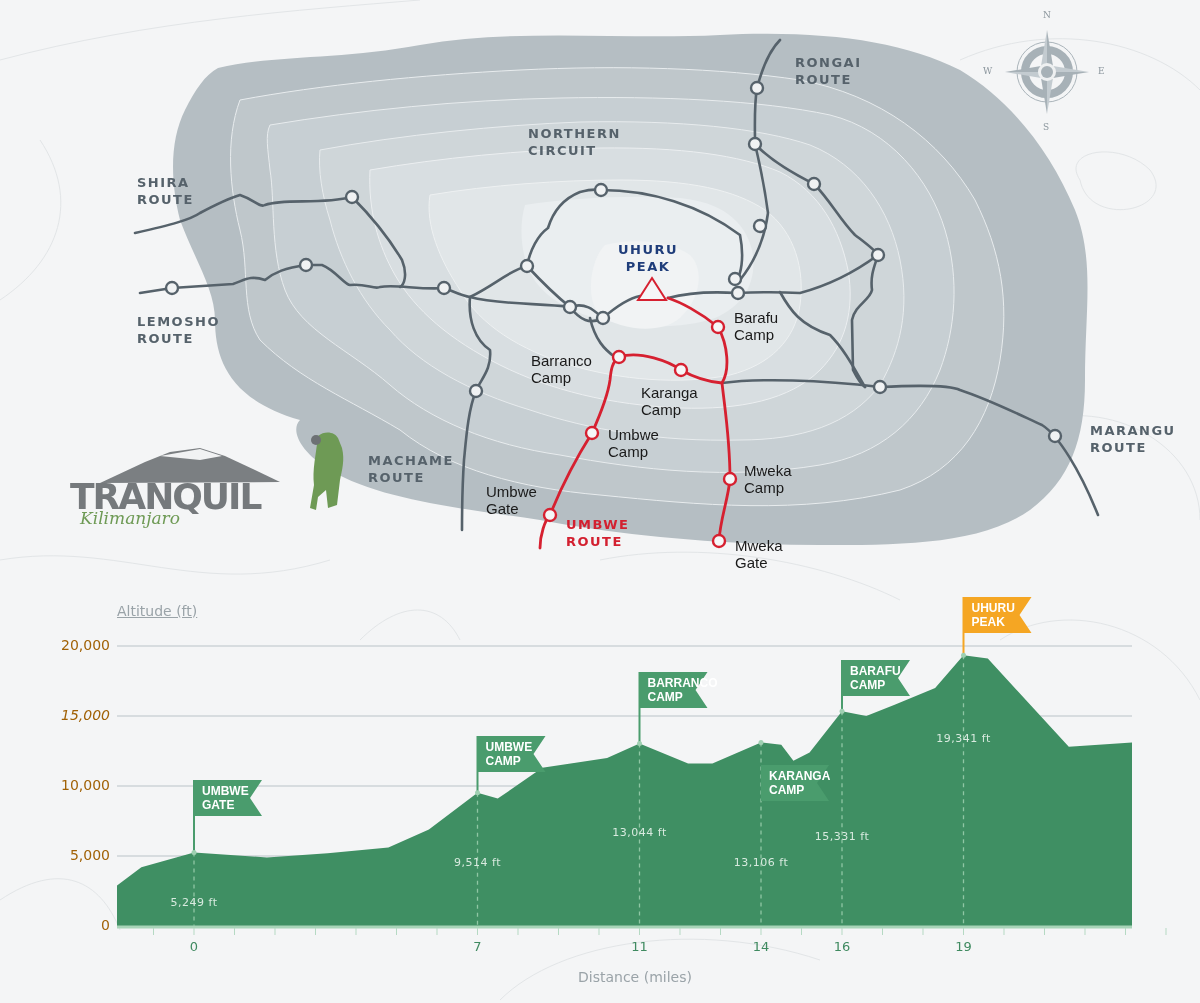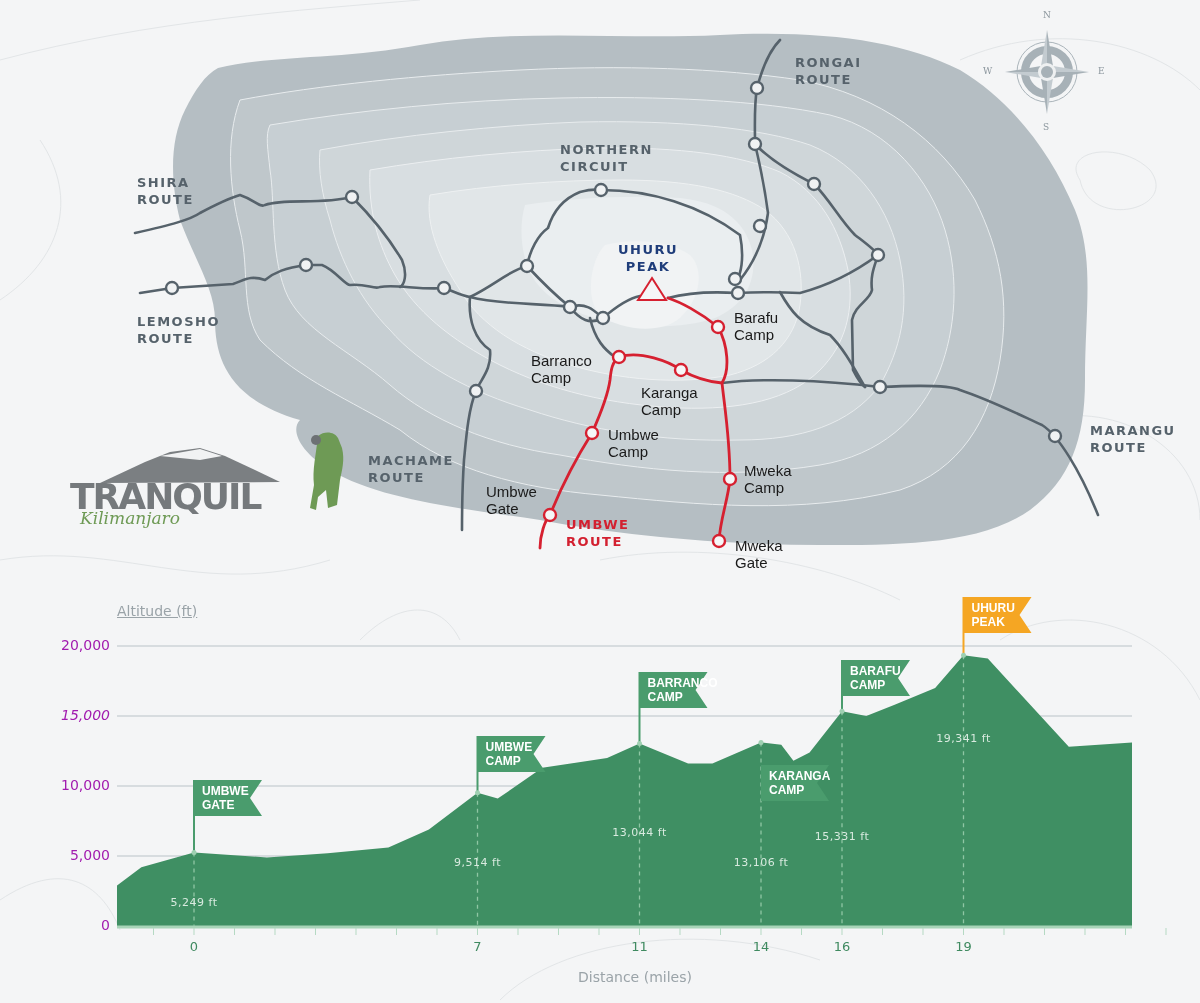--- a/index.html
+++ b/index.html
@@ -3,21 +3,21 @@
 <meta charset="utf-8">
 <style>
   html, body { margin:0; padding:0; }
   body { width:1200px; height:1003px; background:#f4f5f6; position:relative; overflow:hidden; font-family:"Liberation Sans", sans-serif; }
   svg { position:absolute; left:0; top:0; }
   .lbl { position:absolute; font-family:"DejaVu Sans", sans-serif; font-weight:bold; font-size:13px; letter-spacing:1.5px; color:#56626b; line-height:17px; white-space:pre; }
   .camp { position:absolute; font-family:"Liberation Sans", sans-serif; font-size:15px; color:#1a1a1a; line-height:17px; white-space:pre; }
   .peak { color:#1f3d7a; text-align:center; }
   .red { color:#d32030; }
   .axis-title { position:absolute; font-family:"DejaVu Sans", sans-serif; font-size:14px; color:#9aa3a8; }
-  .ytick { position:absolute; width:100px; text-align:right; font-family:"DejaVu Sans", sans-serif; font-size:14px; color:#a21caf; }
+  .ytick { position:absolute; width:100px; text-align:right; font-family:"DejaVu Sans", sans-serif; font-size:14px; color:#a16207; }
   .xtick { position:absolute; width:30px; text-align:center; font-family:"DejaVu Sans", sans-serif; font-size:13px; color:#3f8a60; margin-left:-15px; }
   .alt { position:absolute; font-family:"DejaVu Sans", sans-serif; font-size:11px; color:#d8eadf; width:90px; text-align:center; margin-left:-45px; letter-spacing:0.5px; }
   .flag { position:absolute; font-family:"Liberation Sans", sans-serif; font-weight:bold; font-size:12px; color:#fff; line-height:14px; white-space:pre; padding:4px 0 0 8px; }
   .compass-l { position:absolute; font-family:"DejaVu Serif", serif; font-size:9px; color:#8a959c; }
   .logo { position:absolute; }
 </style>
 </head>
 <body>
 
 <svg width="1200" height="1003">
@@ -124,21 +124,21 @@
   <g>
     <path d="M100,483 L145,462 L170,452 L200,448 L225,456 L255,470 L280,482 Z" fill="#7b7f82"></path>
     <path d="M160,456 L200,449 L222,456 L200,460 Z" fill="#f1f2f3"></path>
     <path d="M318,436 C325,430 335,432 338,438 L342,448 C345,460 342,470 340,480 L337,505 L328,508 L326,490 L318,497 L316,510 L310,508 L314,485 C312,470 316,455 318,436 Z" fill="#6e9a55"></path>
     <circle cx="316" cy="440" r="5" fill="#6d7174"></circle>
   </g>
 </svg>
 
 <div class="lbl" style="left:795px;top:14px;margin-top:40px;">RONGAI
 ROUTE</div>
-<div class="lbl" style="left:528px;top:141px;margin-left:32px;">NORTHERN
+<div class="lbl" style="left:528px;top:125px;">NORTHERN
 CIRCUIT</div>
 <div class="lbl" style="left:137px;top:174px;">SHIRA
 ROUTE</div>
 <div class="lbl" style="left:137px;top:313px;">LEMOSHO
 ROUTE</div>
 <div class="lbl" style="left:368px;top:452px;">MACHAME
 ROUTE</div>
 <div class="lbl" style="left:1090px;top:422px;">MARANGU
 ROUTE</div>
 <div class="lbl red" style="left:566px;top:516px;">UMBWE

